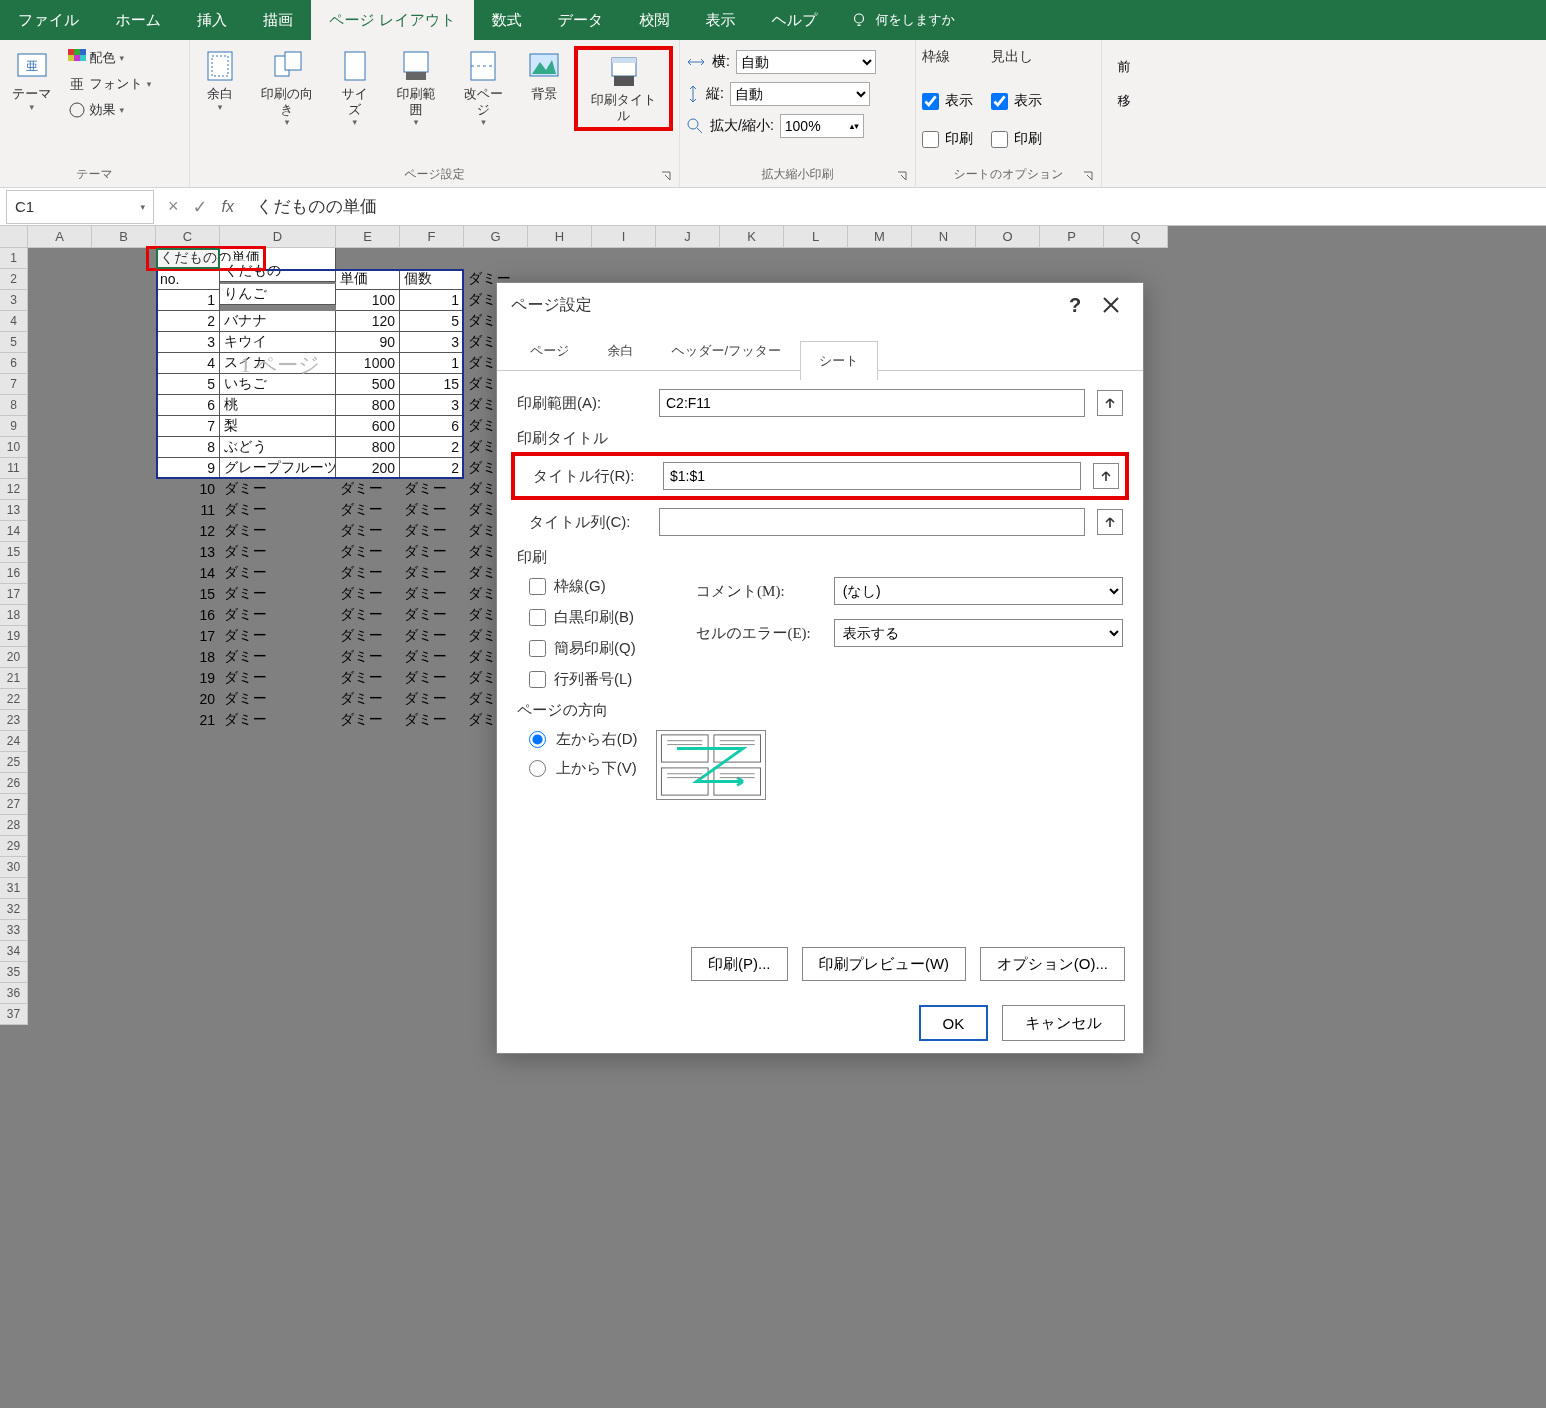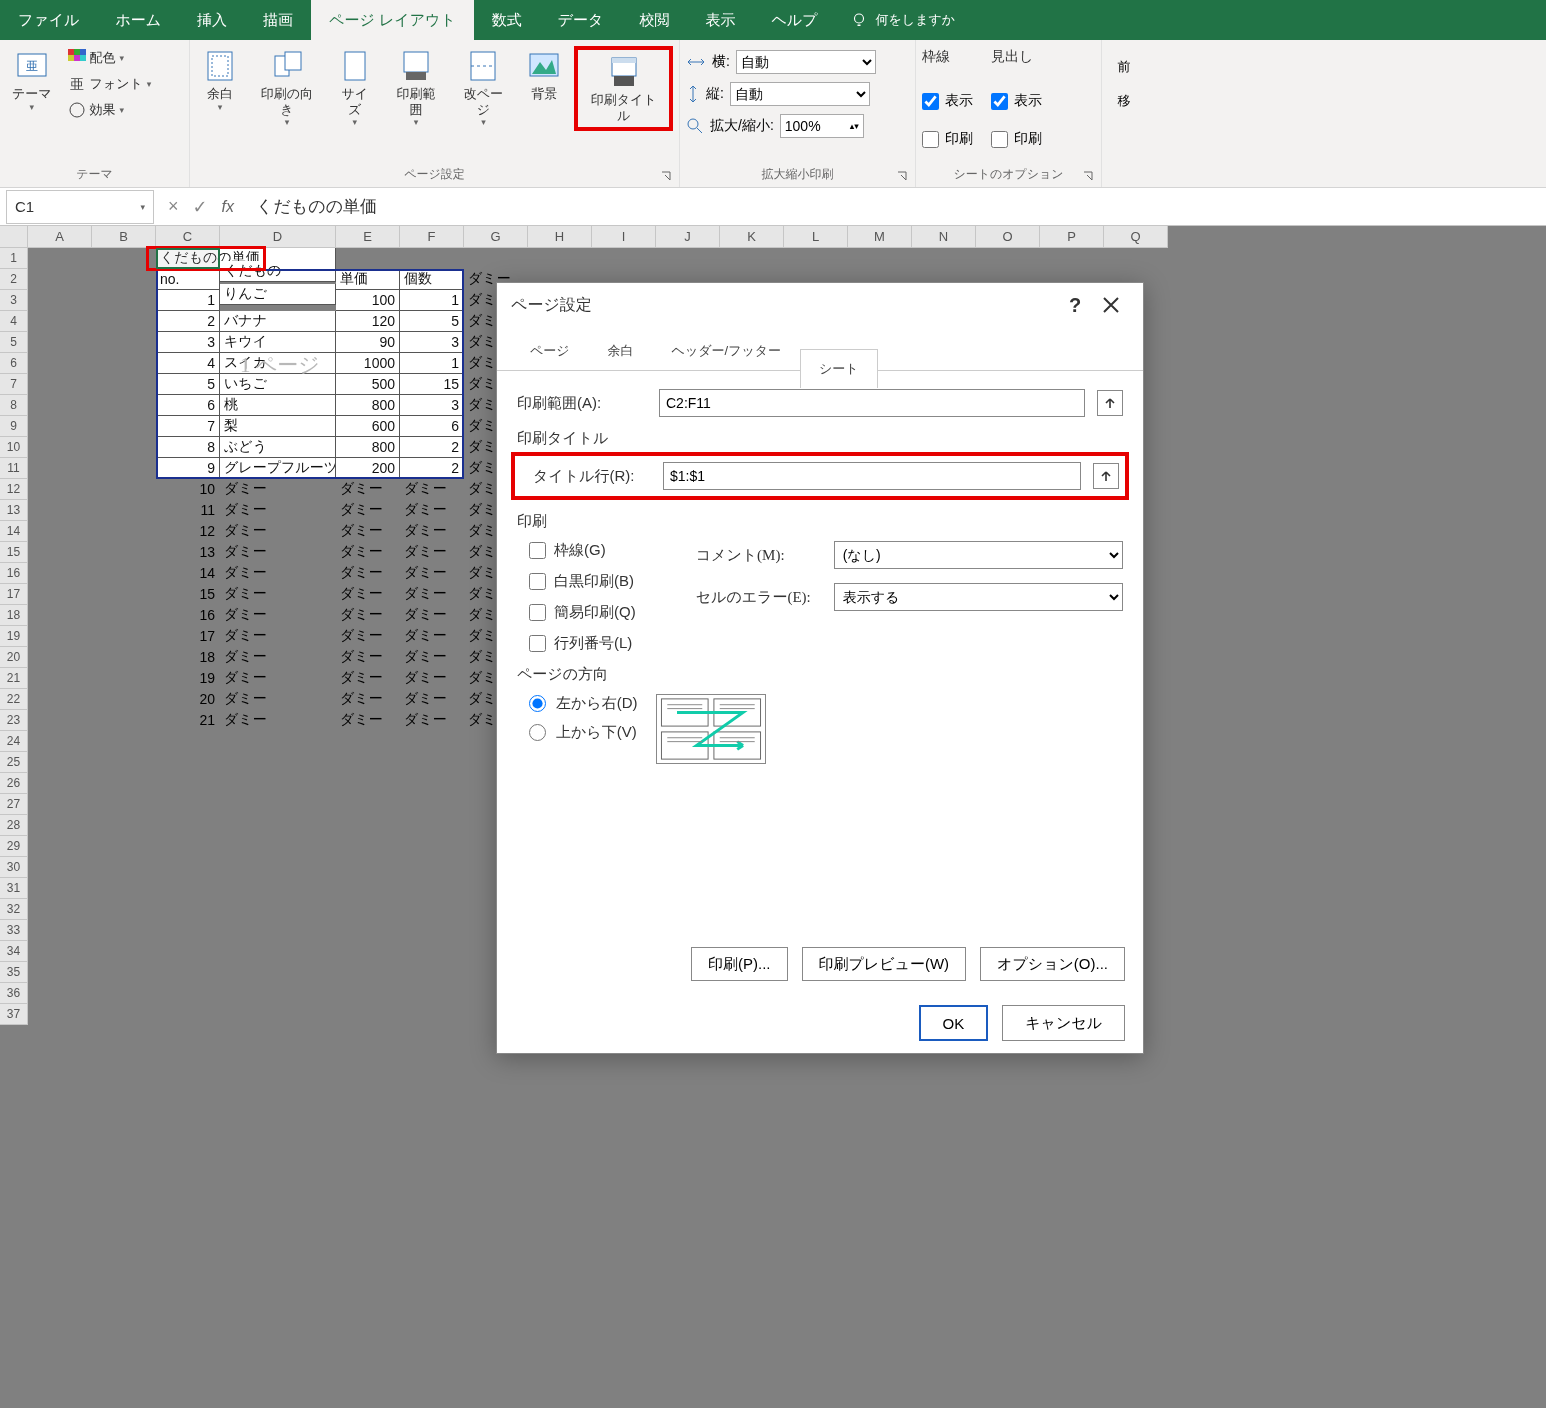--- a/index.html
+++ b/index.html
@@ -53,21 +53,21 @@
     .sel-cell-box { border: 2px solid #217346; position: absolute; background: rgba(180,180,180,.15); pointer-events: none; }
     .page-watermark { position: absolute; color: #b8b8b8; font-size: 21px; font-family: serif; pointer-events: none; }
 
     
     .dialog { position: absolute; top: 282px; left: 496px; width: 648px; height: 772px; background: #fff; border: 1px solid #888; box-shadow: 0 4px 24px rgba(0,0,0,.3); display: flex; flex-direction: column; }
     .dialog-title { height: 44px; display: flex; align-items: center; padding: 0 14px; font-size: 16px; color: #333; }
     .dialog-title-spacer { flex: 1; }
     .dialog-help, .dialog-close { width: 36px; height: 36px; display: flex; align-items: center; justify-content: center; cursor: pointer; }
     .dlg-tabs { display: flex; gap: 0; padding: 4px 14px 0 14px; border-bottom: 1px solid #ccc; }
     .dlg-tab { padding: 10px 18px; color: #444; cursor: pointer; border: 1px solid transparent; border-bottom: none; }
-    .dlg-tab.active { border-color: #ccc; background: #fff; position: relative; top: 18px; }
+    .dlg-tab.active { border-color: #ccc; background: #fff; position: relative; top: 10px; }
     .dlg-body { padding: 18px 20px; flex: 1; font-size: 15px; color: #333; }
     .field-row { display: flex; align-items: center; margin-bottom: 12px; gap: 12px; }
     .field-row label { width: 130px; }
     .field-row input[type=text] { flex: 1; height: 28px; border: 1px solid #888; padding: 0 6px; font-size: 14px; }
     .range-btn { width: 26px; height: 26px; border: 1px solid #888; display: flex; align-items: center; justify-content: center; cursor: pointer; }
     .section-label { margin: 12px 0 10px 0; font-size: 15px; }
     .red-field-box { border: 4px solid #e60000; padding: 6px; margin: -6px -6px 8px -6px; }
     .two-col { display: flex; gap: 60px; }
     .checks-col { display: flex; flex-direction: column; gap: 12px; }
     .checks-col label { display: flex; align-items: center; gap: 8px; }
@@ -529,20 +529,29 @@
         <label style="padding-left:12px">タイトル行(R):</label>
         <input type="text" value="$1:$1" style="">
         <div class="range-btn">
             <svg width="14" height="14">
               <path d="M7 12V3M7 3l-4 4M7 3l4 4" stroke="#333" fill="none" stroke-width="1.6"></path>
             </svg>
           </div>
       </div>
     </div>
 
+    <div class="field-row">
+      <label style="padding-left:12px">タイトル列(C):</label>
+      <input type="text" value="" style="">
+      <div class="range-btn">
+          <svg width="14" height="14">
+            <path d="M7 12V3M7 3l-4 4M7 3l4 4" stroke="#333" fill="none" stroke-width="1.6"></path>
+          </svg>
+        </div>
+    </div>
 
     <div class="section-label">印刷</div>
     <div class="two-col">
       <div class="checks-col" style="padding-left:12px">
         <label>
             <input type="checkbox" style="">
             <span>枠線(G)</span>
           </label>
         <label>
             <input type="checkbox" style="">

